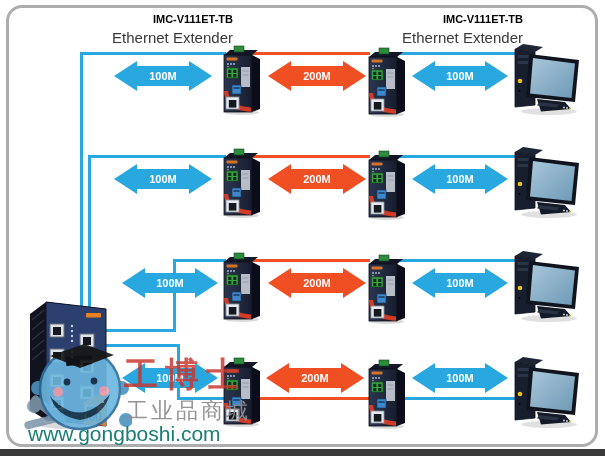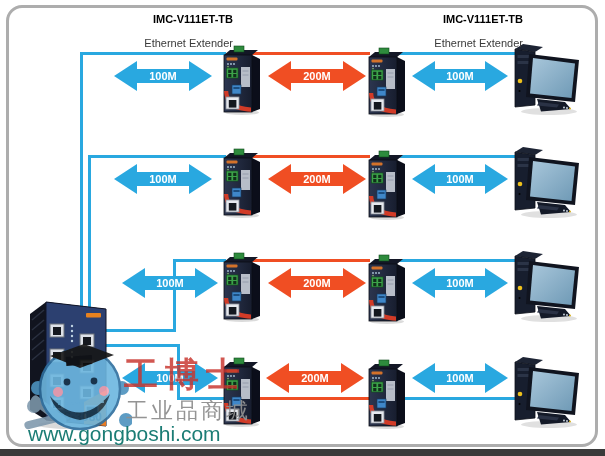--- a/index.html
+++ b/index.html
@@ -5,28 +5,28 @@
   html,body{margin:0;padding:0;background:#fff;font-family:"Liberation Sans",sans-serif;}
   .canvas{position:relative;width:605px;height:456px;background:#fff;overflow:hidden;}
   .frame{position:absolute;left:6px;top:5px;width:586px;height:436px;border:3px solid #ADADAD;border-radius:16px;}
   .bottom-band{position:absolute;left:0;top:449px;width:605px;height:7px;background:#3A3A3A;}
   .line{position:absolute;height:3px;background:#29A8E0;}
   .vline{position:absolute;width:3px;background:#29A8E0;}
   .line.orange{background:#F04E23;}
   .arrow{position:absolute;display:flex;align-items:center;height:30px;}
   .arrow .head-l{width:0;height:0;border-top:15px solid transparent;border-bottom:15px solid transparent;border-right:23px solid var(--c);}
   .arrow .head-r{width:0;height:0;border-top:15px solid transparent;border-bottom:15px solid transparent;border-left:23px solid var(--c);}
-  .arrow .bar{flex:1;height:14px;background:var(--c);display:flex;align-items:center;justify-content:center;}
+  .arrow .bar{flex:1;height:20px;background:var(--c);display:flex;align-items:center;justify-content:center;}
   .arrow .lbl{color:#fff;font-weight:bold;font-size:11px;line-height:1;}
   .arrow.blue{--c:#29A8E0;}
   .arrow.orange{--c:#F04E23;}
   .dev{position:absolute;}
   .title-block{position:absolute;width:130px;text-align:right;}
   .title-block .t1{font-size:11px;font-weight:bold;color:#000;}
-  .title-block .t2{font-size:11px;color:#3a3a3a;margin-top:12px;}
+  .title-block .t2{font-size:15px;color:#3a3a3a;margin-top:4px;}
   .switch-label{position:absolute;font-size:12px;font-weight:bold;color:#101010;}
   .wm-brand{position:absolute;font-size:34px;font-weight:bold;color:#C8332C;opacity:.82;letter-spacing:7px;}
   .wm-tagline{position:absolute;font-size:22px;color:#8F8F8F;opacity:.95;letter-spacing:3px;}
   .wm-url{position:absolute;font-size:21px;color:#0f766e;opacity:.95;}
 </style>
 </head>
 <body>
 
 <div class="canvas">
 

